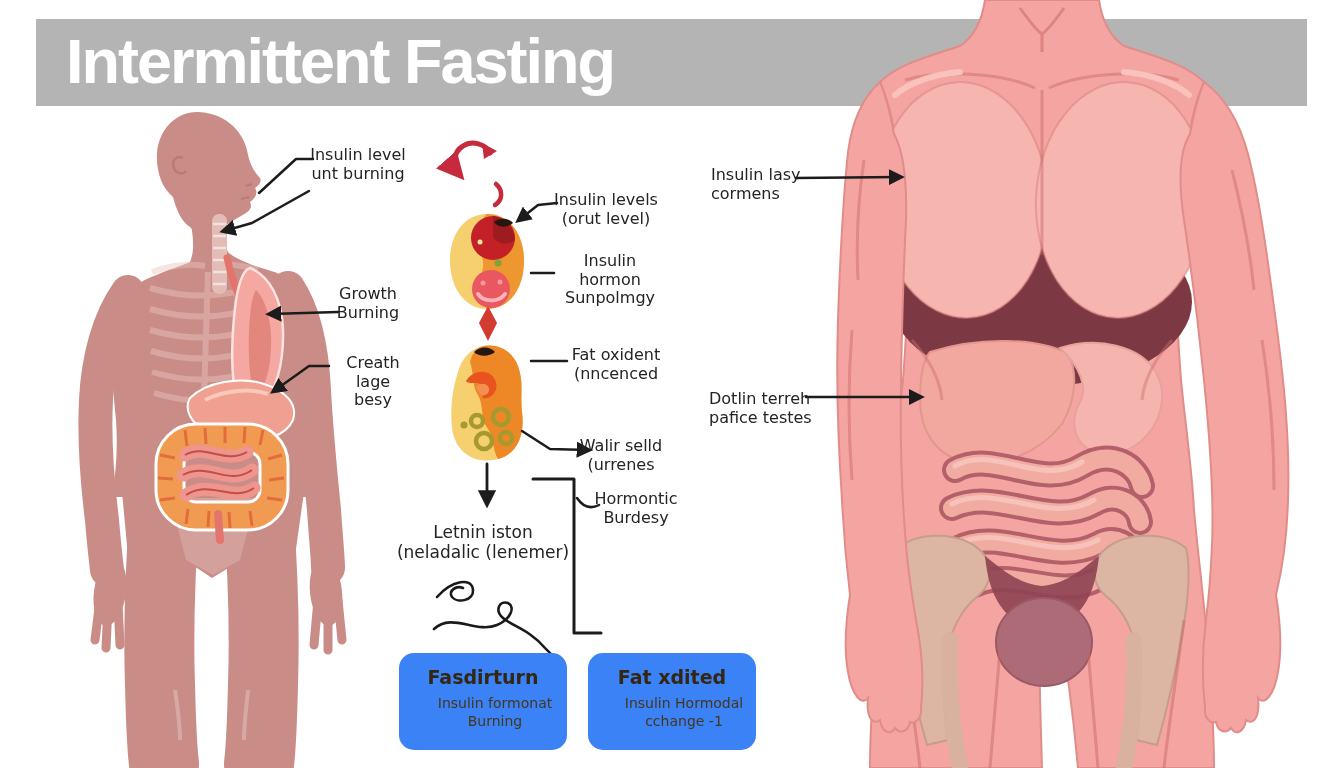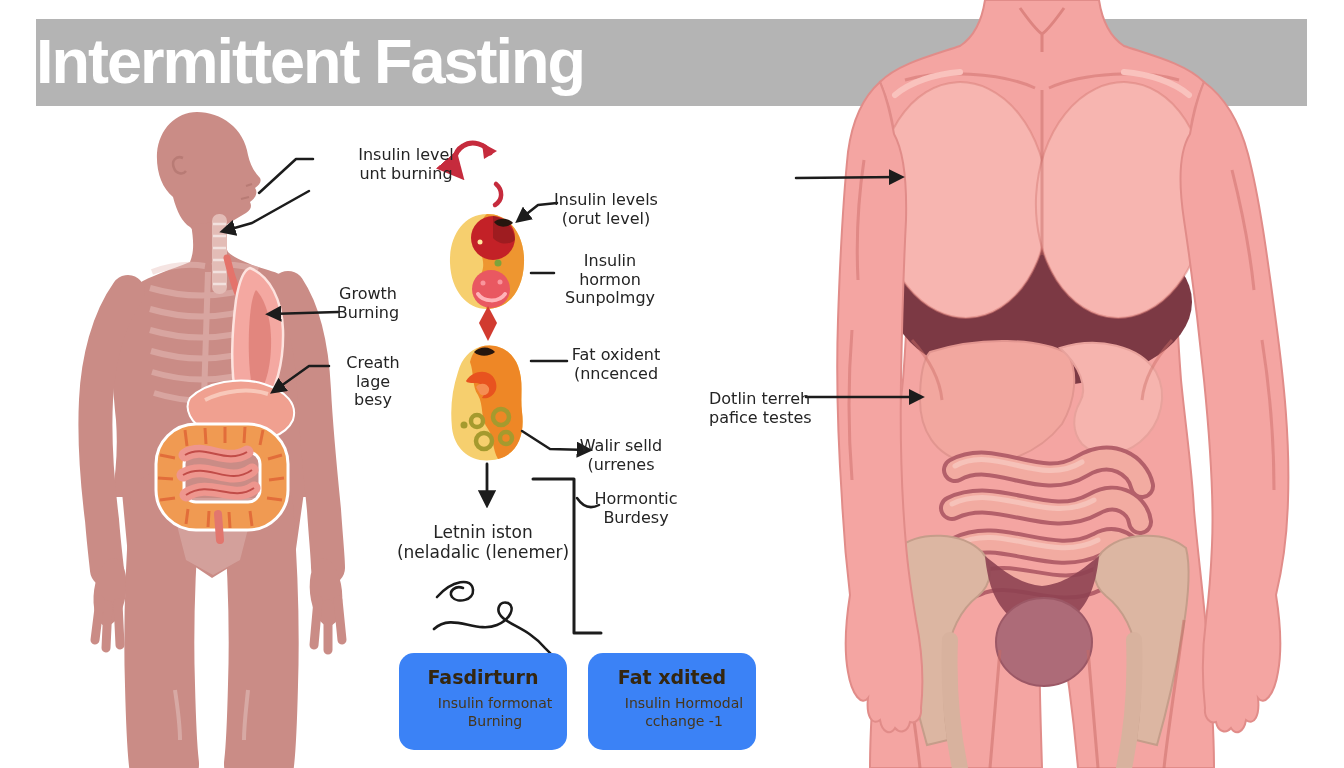--- a/index.html
+++ b/index.html
@@ -1,19 +1,19 @@
 <!DOCTYPE html>
 <html><head>
 <meta charset="utf-8">
 <style>
   html,body{margin:0;padding:0;background:#fff;}
   #stage{position:relative;width:1344px;height:768px;background:#ffffff;overflow:hidden;
          font-family:"DejaVu Sans",sans-serif;}
   .banner{position:absolute;left:36px;top:19px;width:1271px;height:87px;background:#b4b4b4;z-index:1;}
-  .banner h1{margin:0;font-family:"Liberation Sans","DejaVu Sans",sans-serif;
+  .banner h1{margin:0;padding-left:30px;font-family:"Liberation Sans","DejaVu Sans",sans-serif;
              font-weight:700;font-size:63px;line-height:85px;color:#ffffff;letter-spacing:-2px;}
   #art{position:absolute;left:0;top:0;z-index:2;}
   .lbl{position:absolute;z-index:3;color:#242424;font-size:16px;line-height:1.16;text-align:center;}
   .lbl span{display:block;}
   .la{text-align:left;}
   .letnin{font-size:17px;}
   .ybox{position:absolute;z-index:3;width:168px;height:97px;border-radius:15px;background:#3b82f6;text-align:center;}
   .ybox .ti{padding-top:13px;font-weight:700;font-size:19px;color:#342610;}
   .ybox .bo{padding-top:6px;font-size:14px;color:#46361c;line-height:1.32;padding-left:24px;}
 </style>
@@ -235,21 +235,21 @@
       <path d="M531,361 L567,361"></path>
       <path d="M522,431 L550,449 L588,450" marker-end="url(#ah)"></path>
       <path d="M487,464 L487,503" marker-end="url(#ah)" stroke-width="2.8"></path>
       <path d="M533,479 L574,479 L574,633 L601,633" stroke-width="3"></path>
       <path d="M577,498 C583,507 591,509 599,505"></path>
       <path d="M796,178 L900,177" marker-end="url(#ah)"></path>
       <path d="M806,397 L920,397" marker-end="url(#ah)"></path>
     </g>
   </svg>
 
-  <div class="lbl" style="left:308px;top:146px;width:100px;margin-left:48px;">
+  <div class="lbl" style="left:308px;top:146px;width:100px;">
     <span>Insulin level</span>
     <span>unt burning</span>
   </div>
   <div class="lbl" style="left:332px;top:285px;width:72px;">
     <span>Growth</span>
     <span>Burning</span>
   </div>
   <div class="lbl" style="left:327px;top:354px;width:92px;">
     <span>Creath lage</span>
     <span>besy</span>
@@ -273,20 +273,24 @@
   </div>
   <div class="lbl" style="left:592px;top:490px;width:88px;">
     <span>Hormontic</span>
     <span>Burdesy</span>
   </div>
   <div class="lbl letnin" style="left:393px;top:523px;width:180px;">
     <span>Letnin iston</span>
     <span>(neladalic (lenemer)</span>
   </div>
 
+  <div class="lbl la" style="left:711px;top:166px;width:130px;">
+    <span>Insulin lasy</span>
+    <span>cormens</span>
+  </div>
   <div class="lbl la" style="left:709px;top:390px;width:130px;">
     <span>Dotlin terreh</span>
     <span>pafice testes</span>
   </div>
 
   <div class="ybox" style="left:399px;top:653px;">
     <div class="ti">Fasdirturn</div>
     <div class="bo">
       <span>Insulin formonat</span>
       <span style="display:block">Burning</span>

